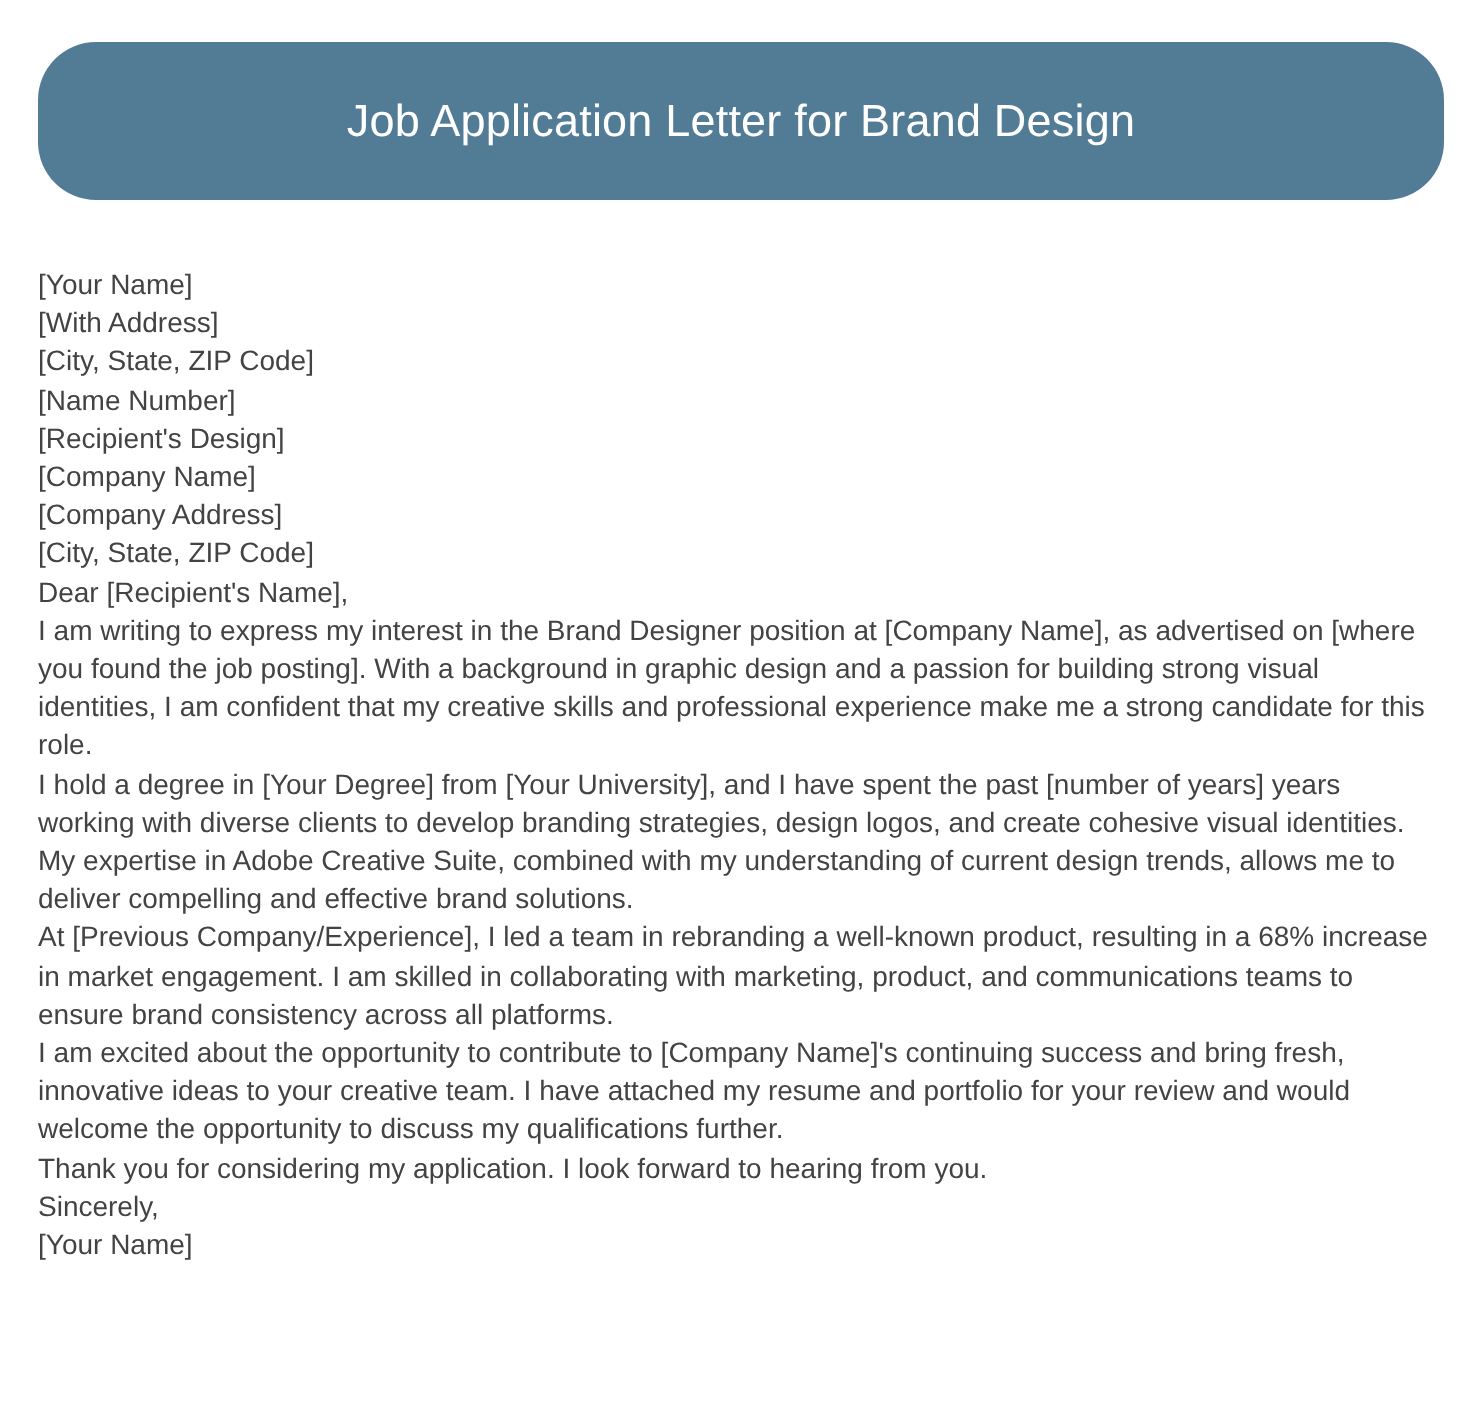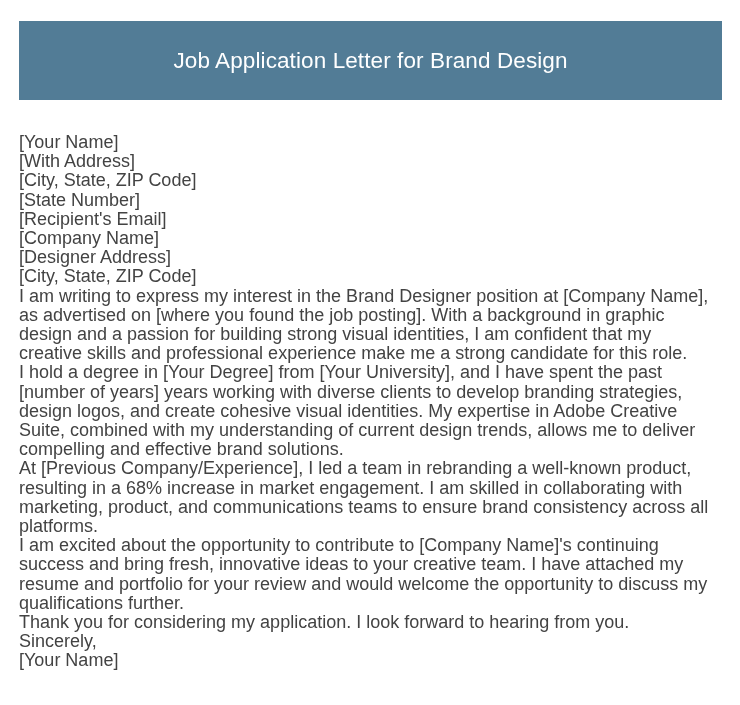--- a/index.html
+++ b/index.html
@@ -26,20 +26,21 @@
     position: absolute;
     left: 19px;
     top: 21px;
     width: 703px;
     height: 79px;
     background: #527C96;
     display: flex;
     align-items: center;
     justify-content: center;
     box-sizing: border-box;
+    border-radius: 29px;
   }
 
   #document-title {
     color: #ffffff;
     font-family: "Liberation Sans", sans-serif;
     font-size: 22.5px;
     font-weight: 400;
     line-height: 1.2;
     letter-spacing: 0.1px;
     text-align: center;
@@ -50,21 +51,21 @@
     position: absolute;
     left: 19px;
     top: 133px;
     width: 698px;
     box-sizing: border-box;
   }
 
   .letter-line {
     color: #434343;
     font-family: "Liberation Sans", sans-serif;
-    font-size: 18px;
+    font-size: 14px;
     font-weight: 400;
     line-height: 19.2px;
     margin: 0;
     padding: 0;
     text-align: left;
     white-space: normal;
     word-spacing: 0px;
   }
 
   .letter-block {
@@ -80,30 +81,31 @@
   <div id="document-header">
     <div id="document-title">Job Application Letter for Brand Design</div>
   </div>
 
   <div id="letter-body">
 
     <div class="letter-block">
       <p class="letter-line">[Your Name]</p>
       <p class="letter-line">[With Address]</p>
       <p class="letter-line">[City, State, ZIP Code]</p>
-      <p class="letter-line">[State Number]</p>
+      <p class="letter-line">[Name Number]</p>
     </div>
 
     <div class="letter-block">
-      <p class="letter-line">[Recipient's Email]</p>
+      <p class="letter-line">[Recipient's Design]</p>
       <p class="letter-line">[Company Name]</p>
-      <p class="letter-line">[Designer Address]</p>
+      <p class="letter-line">[Company Address]</p>
       <p class="letter-line">[City, State, ZIP Code]</p>
     </div>
 
+    <p class="letter-line">Dear [Recipient's Name],</p>
 
     <p class="letter-line">I am writing to express my interest in the Brand Designer position at [Company Name], as advertised on [where you found the job posting]. With a background in graphic design and a passion for building strong visual identities, I am confident that my creative skills and professional experience make me a strong candidate for this role.</p>
     <p class="letter-line">I hold a degree in [Your Degree] from [Your University], and I have spent the past [number of years] years working with diverse clients to develop branding strategies, design logos, and create cohesive visual identities. My expertise in Adobe Creative Suite, combined with my understanding of current design trends, allows me to deliver compelling and effective brand solutions.</p>
     <p class="letter-line">At [Previous Company/Experience], I led a team in rebranding a well-known product, resulting in a 68% increase in market engagement. I am skilled in collaborating with marketing, product, and communications teams to ensure brand consistency across all platforms.</p>
     <p class="letter-line">I am excited about the opportunity to contribute to [Company Name]'s continuing success and bring fresh, innovative ideas to your creative team. I have attached my resume and portfolio for your review and would welcome the opportunity to discuss my qualifications further.</p>
     <p class="letter-line">Thank you for considering my application. I look forward to hearing from you.</p>
 
     <p class="letter-line">Sincerely,</p>
     <p class="letter-line">[Your Name]</p>
 

